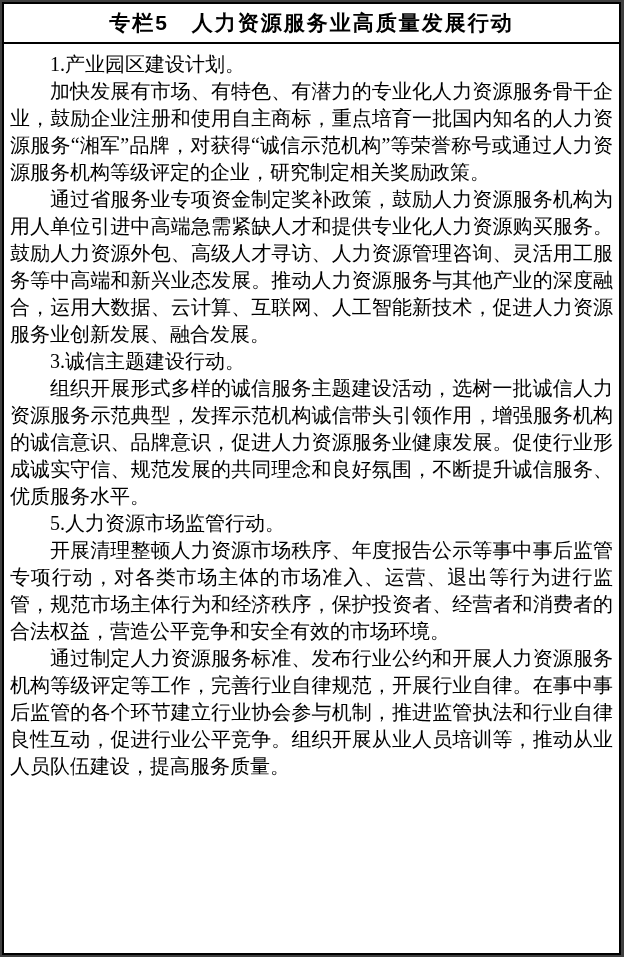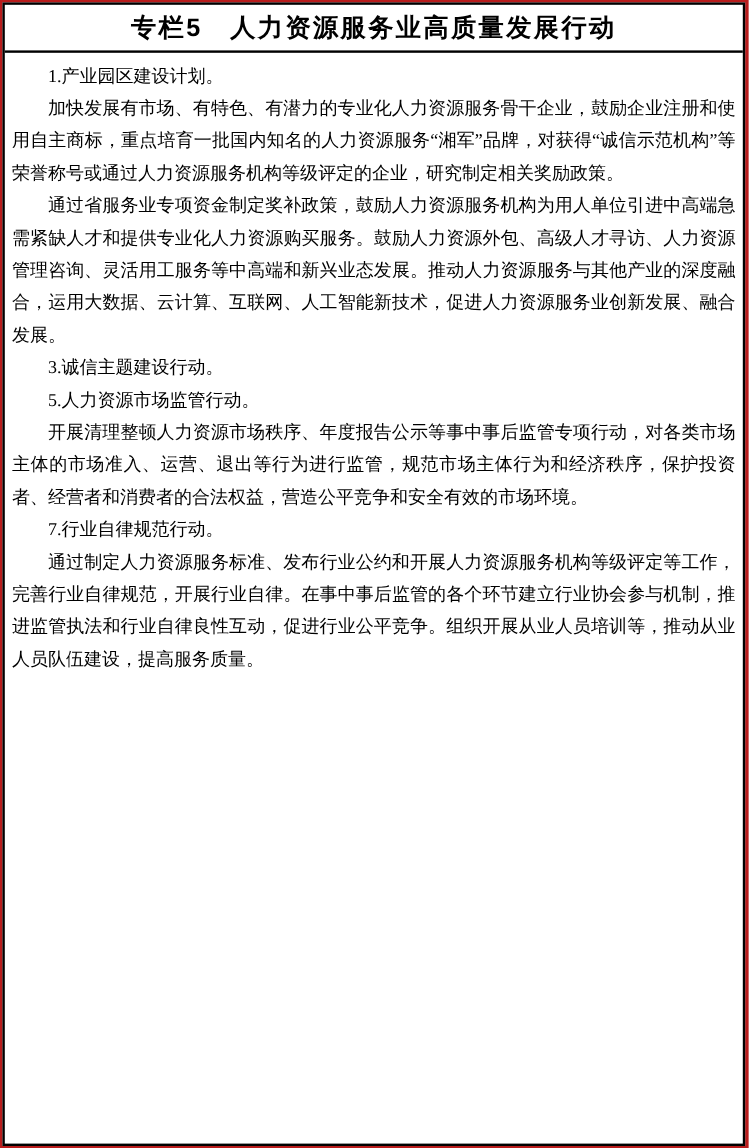--- a/index.html
+++ b/index.html
@@ -4,21 +4,21 @@
 <style>
   html, body {
     margin: 0;
     padding: 0;
     background: #ffffff;
   }
   .page {
     position: relative;
     width: 624px;
     height: 957px;
-    background: #b91c1c;
+    background: #404040;
     box-sizing: border-box;
     padding: 2px 3px 2px 2px;
     font-family: "Liberation Serif", "DejaVu Serif", serif;
     color: #000000;
   }
   .panel {
     box-sizing: border-box;
     width: 100%;
     height: 100%;
     border: 2px solid #000000;
@@ -38,21 +38,21 @@
     font-size: 21px;
     letter-spacing: 2px;
     white-space: pre;
     color: #000000;
   }
   .panel-body {
     flex: 1;
     box-sizing: border-box;
     overflow: hidden;
     padding: 7px 6px 21px 6px;
-    font-size: 15px;
+    font-size: 20px;
     line-height: 27px;
     text-align: justify;
     text-justify: inter-ideograph;
     font-family: Liberation Serif, serif;
   }
   .panel-body p {
     margin: 0;
     text-indent: 2em;
     word-break: break-all;
   }
@@ -72,30 +72,30 @@
       <div>
         <p>加快发展有市场、有特色、有潜力的专业化人力资源服务骨干企业，鼓励企业注册和使用自主商标，重点培育一批国内知名的人力资源服务“湘军”品牌，对获得“诚信示范机构”等荣誉称号或通过人力资源服务机构等级评定的企业，研究制定相关奖励政策。</p>
       </div>
 
       <div>
         <p>通过省服务业专项资金制定奖补政策，鼓励人力资源服务机构为用人单位引进中高端急需紧缺人才和提供专业化人力资源购买服务。鼓励人力资源外包、高级人才寻访、人力资源管理咨询、灵活用工服务等中高端和新兴业态发展。推动人力资源服务与其他产业的深度融合，运用大数据、云计算、互联网、人工智能新技术，促进人力资源服务业创新发展、融合发展。</p>
       </div>
 
       <div>
         <p>3.诚信主题建设行动。</p>
+        <p>组织开展形式多样的诚信服务主题建设活动，选树一批诚信人力资源服务示范典型，发挥示范机构诚信带头引领作用，增强服务机构的诚信意识、品牌意识，促进人力资源服务业健康发展。促使行业形成诚实守信、规范发展的共同理念和良好氛围，不断提升诚信服务、优质服务水平。</p>
       </div>
 
       <div>
         <p>5.人力资源市场监管行动。</p>
         <p>开展清理整顿人力资源市场秩序、年度报告公示等事中事后监管专项行动，对各类市场主体的市场准入、运营、退出等行为进行监管，规范市场主体行为和经济秩序，保护投资者、经营者和消费者的合法权益，营造公平竞争和安全有效的市场环境。</p>
       </div>
 
       <div>
       </div>
 
       <div>
-        <p>7.行业自律规范行动。</p>
         <p>通过制定人力资源服务标准、发布行业公约和开展人力资源服务机构等级评定等工作，完善行业自律规范，开展行业自律。在事中事后监管的各个环节建立行业协会参与机制，推进监管执法和行业自律良性互动，促进行业公平竞争。组织开展从业人员培训等，推动从业人员队伍建设，提高服务质量。</p>
       </div>
 
     </div>
   </div>
 </div>
 
 </body></html>

